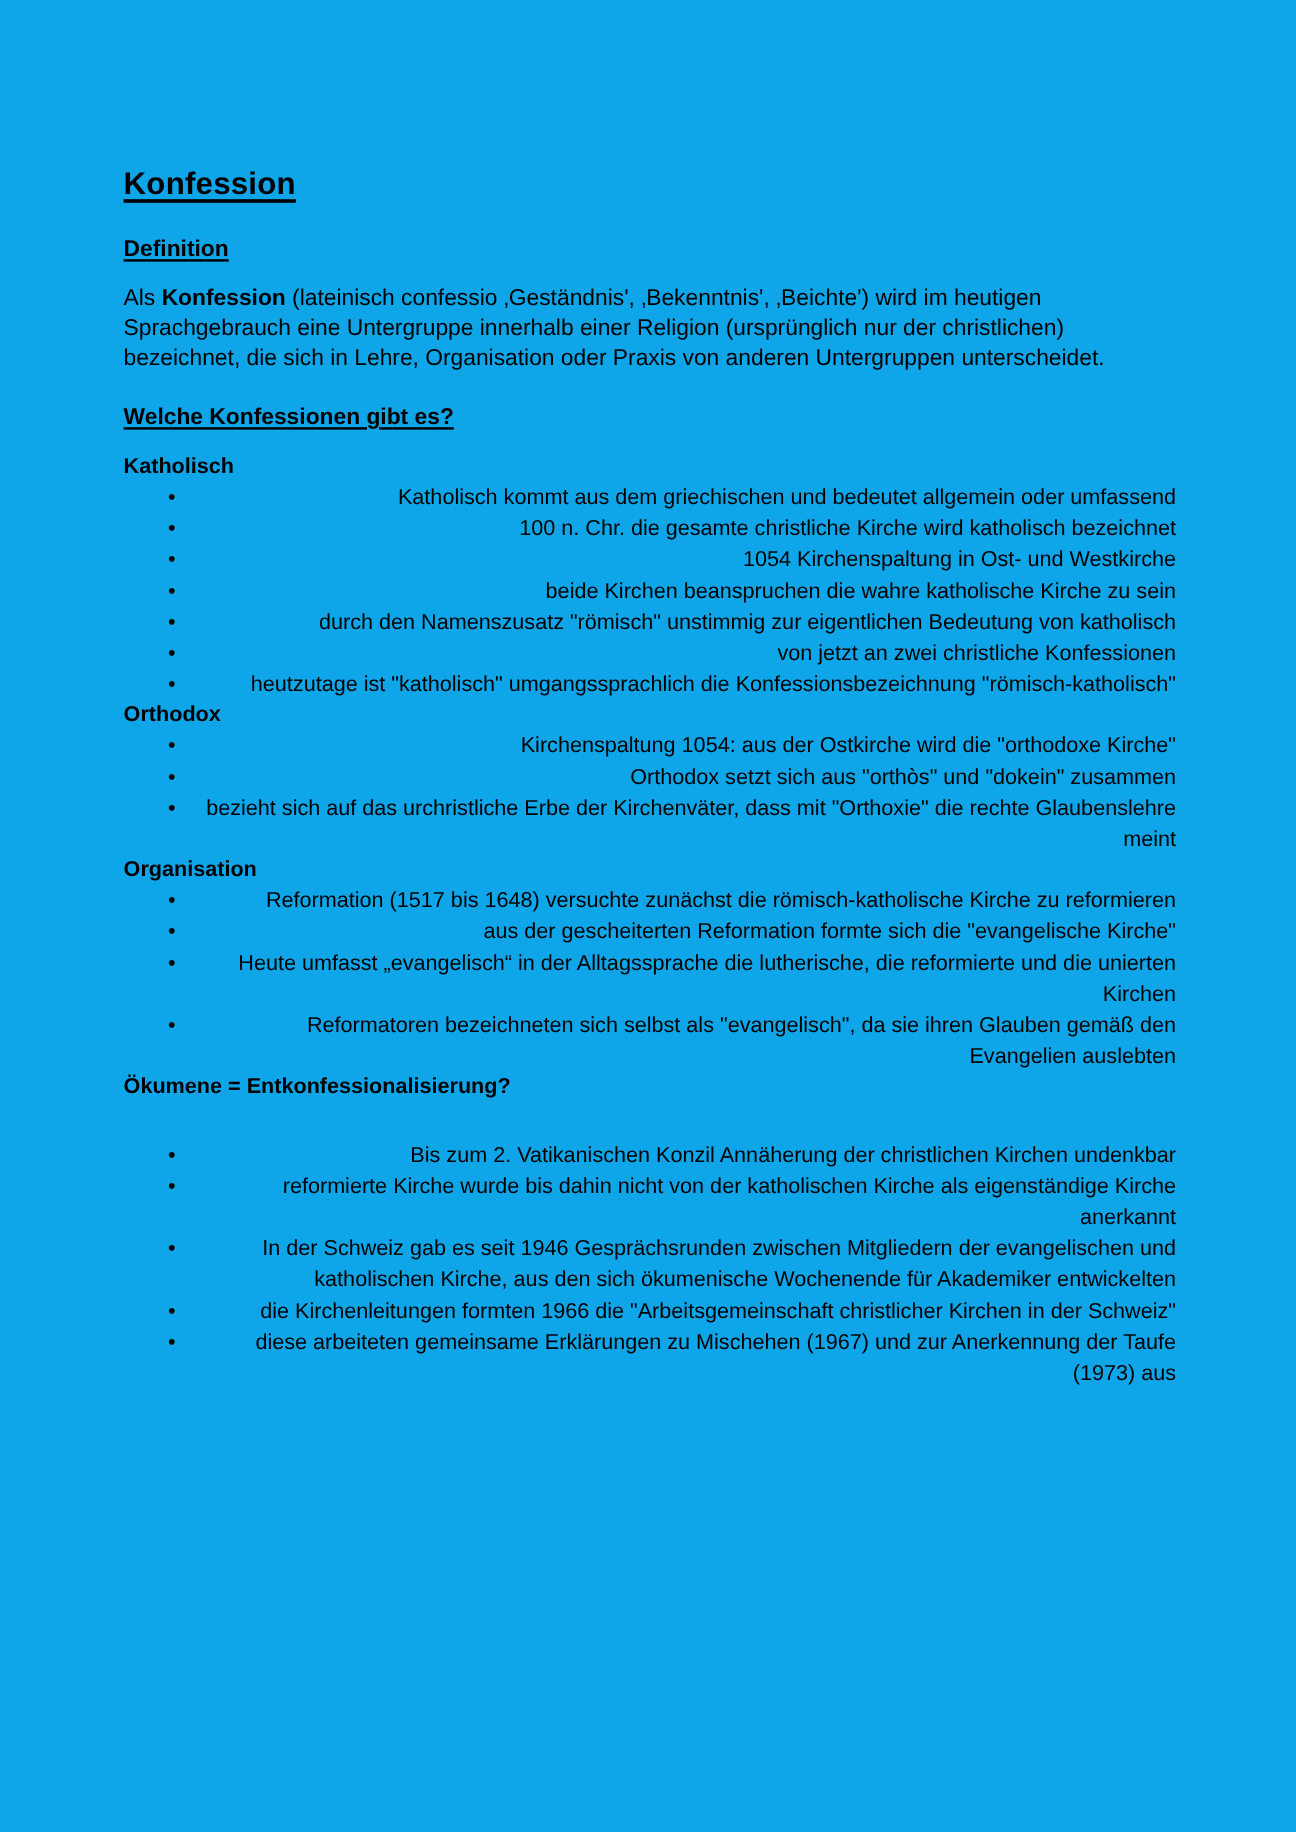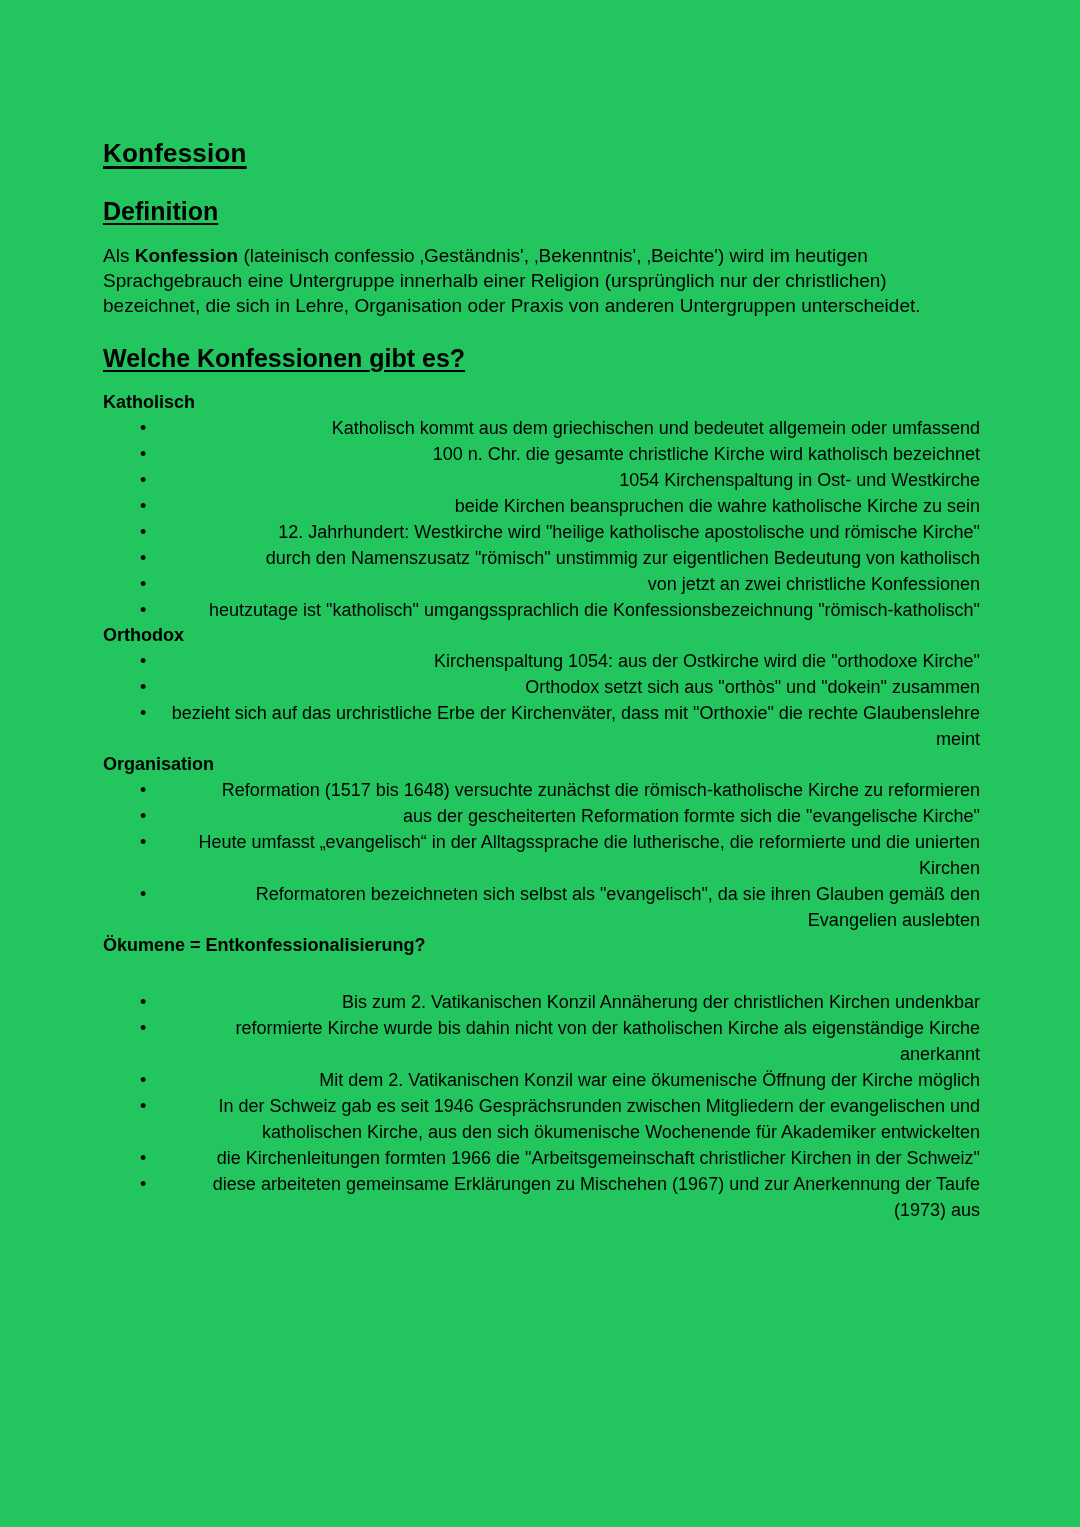--- a/index.html
+++ b/index.html
@@ -12,37 +12,37 @@
     height: 1527px;
     font-family: "Liberation Sans", "DejaVu Sans", sans-serif;
     color: #000000;
     -webkit-font-smoothing: antialiased;
   }
   .page {
     box-sizing: border-box;
     width: 1080px;
     height: 1527px;
     padding: 138px 100px 60px 103px;
-    background: #22c55e;
+    background: #0ea5e9;
     overflow: hidden;
   }
   .content {
     max-width: 878px;
   }
   h1 {
     font-size: 26px;
     font-weight: bold;
     text-decoration: underline;
     text-decoration-thickness: 2.5px;
     text-underline-offset: 4px;
     margin: 0 0 28px 0;
     letter-spacing: 0.2px;
   }
   h2 {
-    font-size: 25px;
+    font-size: 19px;
     font-weight: bold;
     text-decoration: underline;
     text-decoration-thickness: 2px;
     text-underline-offset: 3px;
     margin: 0 0 17px 0;
   }
   p.body-text {
     font-size: 19px;
     line-height: 25px;
     margin: 0 0 26px 0;
@@ -94,21 +94,20 @@
 
     <h2 class="question-heading">Welche Konfessionen gibt es?</h2>
 
     <section>
       <h3>Katholisch</h3>
       <ul class="bullets">
           <li>Katholisch kommt aus dem griechischen und bedeutet allgemein oder umfassend</li>
           <li>100 n. Chr. die gesamte christliche Kirche wird katholisch bezeichnet</li>
           <li>1054 Kirchenspaltung in Ost- und Westkirche</li>
           <li>beide Kirchen beanspruchen die wahre katholische Kirche zu sein</li>
-          <li>12. Jahrhundert: Westkirche wird "heilige katholische apostolische und römische Kirche"</li>
           <li>durch den Namenszusatz "römisch" unstimmig zur eigentlichen Bedeutung von katholisch</li>
           <li>von jetzt an zwei christliche Konfessionen</li>
           <li>heutzutage ist "katholisch" umgangssprachlich die Konfessionsbezeichnung "römisch-katholisch"</li>
         </ul>
     </section>
 
     <section>
       <h3>Orthodox</h3>
       <ul class="bullets">
           <li>Kirchenspaltung 1054: aus der Ostkirche wird die "orthodoxe Kirche"</li>
@@ -125,21 +124,20 @@
           <li>Heute umfasst „evangelisch“ in der Alltagssprache die lutherische, die reformierte und die unierten Kirchen</li>
           <li>Reformatoren bezeichneten sich selbst als "evangelisch", da sie ihren Glauben gemäß den Evangelien auslebten</li>
         </ul>
     </section>
 
     <section>
       <h3>Ökumene = Entkonfessionalisierung?</h3>
       <ul class="bullets spaced">
           <li>Bis zum 2. Vatikanischen Konzil Annäherung der christlichen Kirchen undenkbar</li>
           <li>reformierte Kirche wurde bis dahin nicht von der katholischen Kirche als eigenständige Kirche anerkannt</li>
-          <li>Mit dem 2. Vatikanischen Konzil war eine ökumenische Öffnung der Kirche möglich</li>
           <li>In der Schweiz gab es seit 1946 Gesprächsrunden zwischen Mitgliedern der evangelischen und katholischen Kirche, aus den sich ökumenische Wochenende für Akademiker entwickelten</li>
           <li>die Kirchenleitungen formten 1966 die "Arbeitsgemeinschaft christlicher Kirchen in der Schweiz"</li>
           <li>diese arbeiteten gemeinsame Erklärungen zu Mischehen (1967) und zur Anerkennung der Taufe (1973) aus</li>
         </ul>
     </section>
 
   </div>
 </div>
 
 </body></html>

